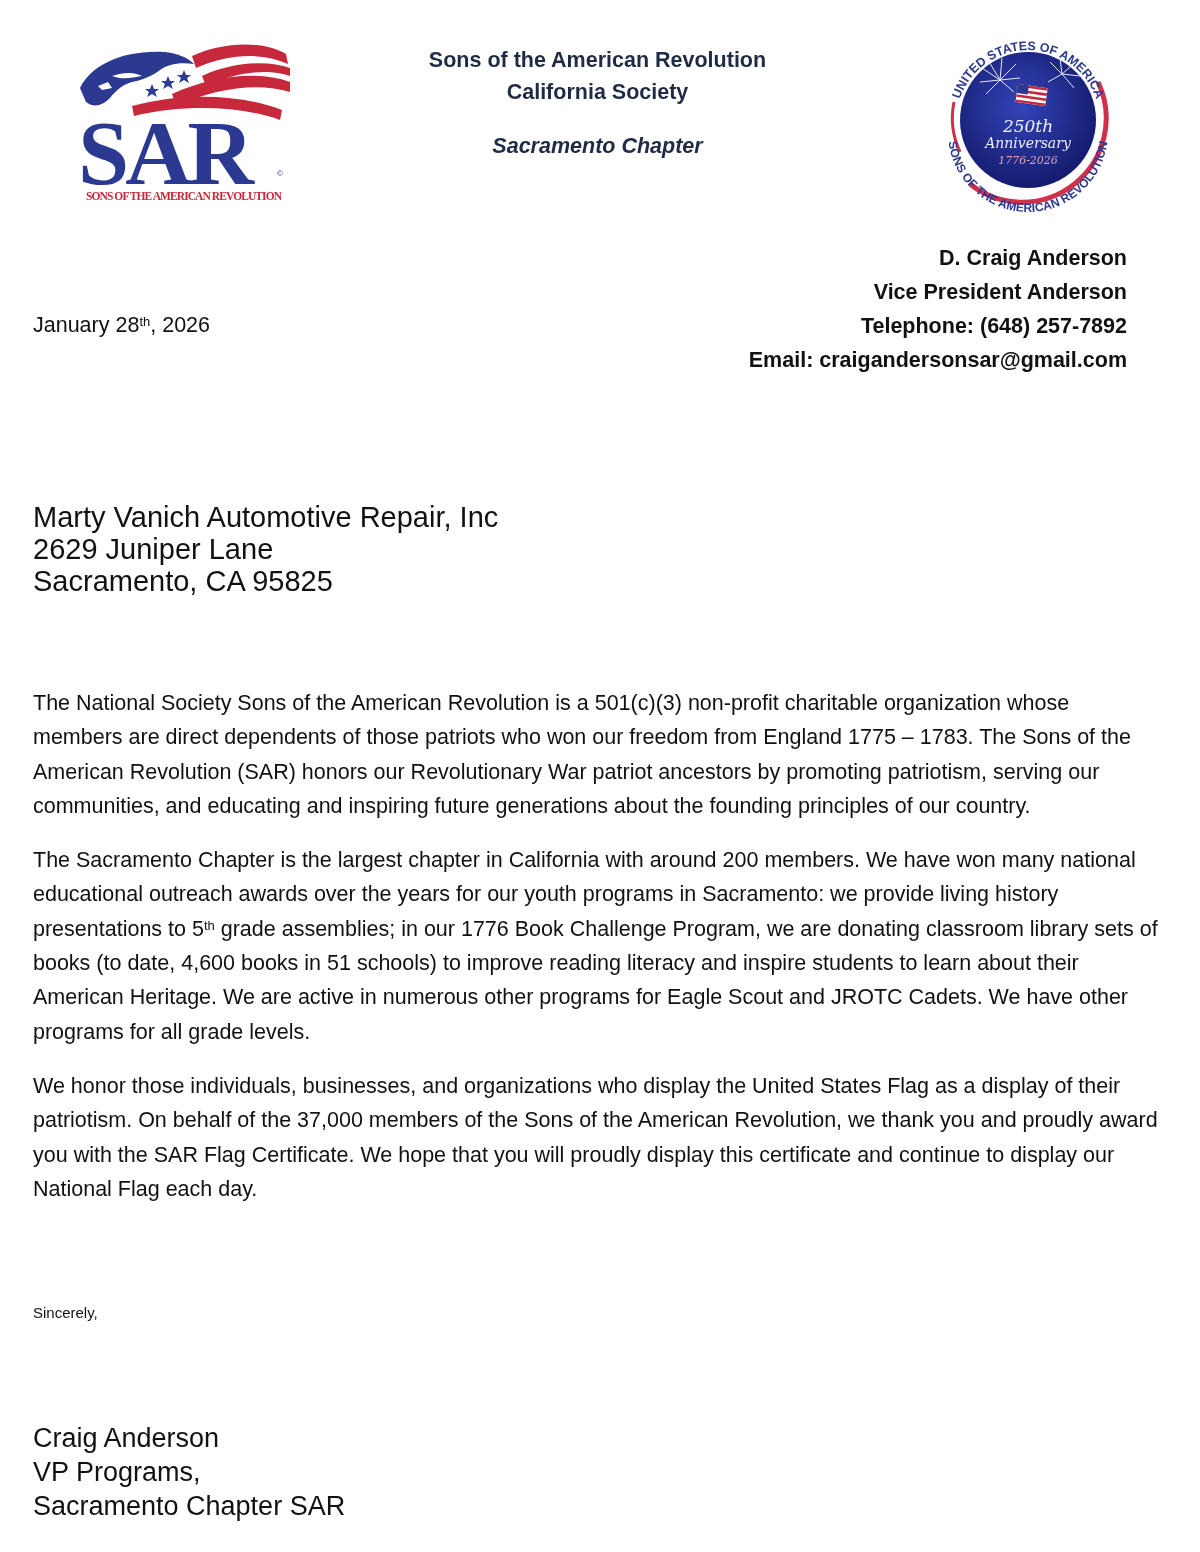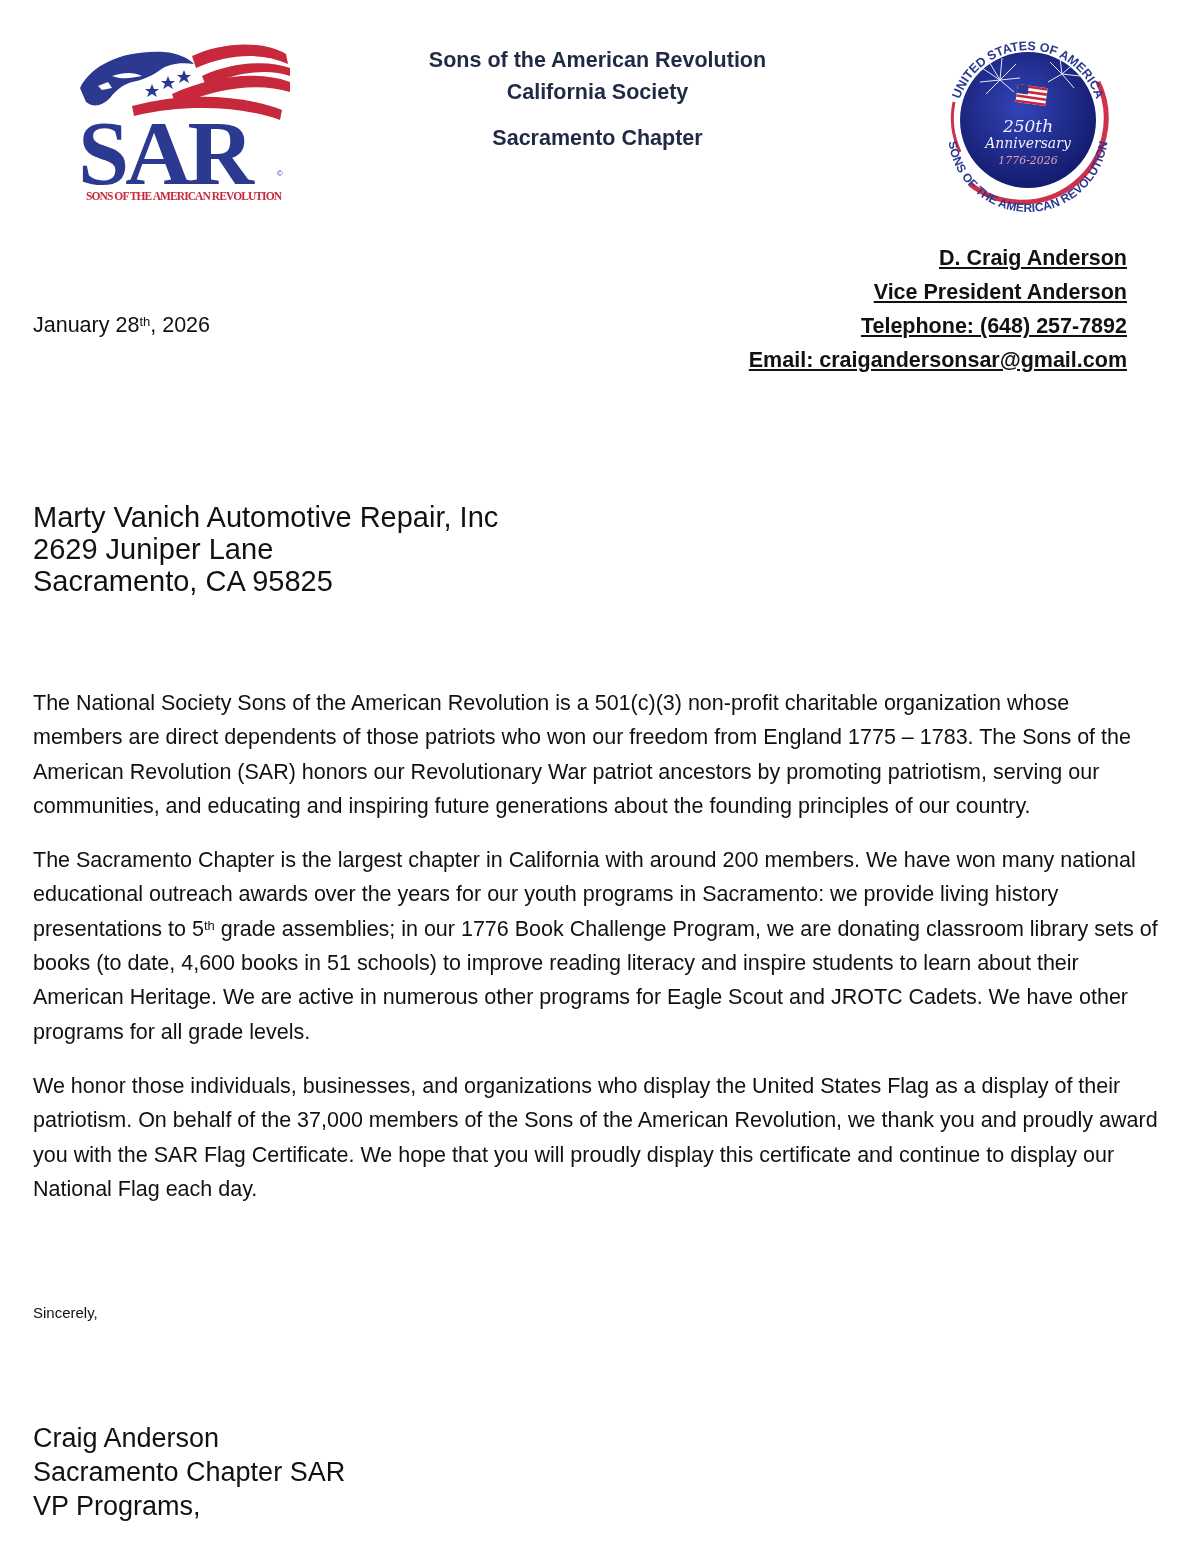--- a/index.html
+++ b/index.html
@@ -5,30 +5,30 @@
     html, body { margin: 0; padding: 0; background: #ffffff; }
     body {
       width: 1200px; height: 1552px; position: relative; overflow: hidden;
       font-family: "Liberation Sans", "DejaVu Sans", sans-serif;
       color: #111111;
     }
     .abs { position: absolute; }
 
     
     .org-block { left: 330px; top: 44px; width: 535px; text-align: center; color: #1f2a44; font-weight: bold; font-size: 21.5px; line-height: 32px; }
-    .chapter { margin-top: 14px; }
+    .chapter { margin-top: 22px; font-style: italic; }
 
     
     .sar-logo { left: 72px; top: 36px; width: 222px; height: 172px; }
 
     
     .seal { left: 930px; top: 22px; width: 196px; height: 196px; }
 
     
-    .sender { right: 73px; top: 241px; text-align: right; font-weight: bold; font-size: 21.5px; line-height: 34px; color: #111; text-decoration: underline; }
+    .sender { right: 73px; top: 241px; text-align: right; font-weight: bold; font-size: 21.5px; line-height: 34px; color: #111; }
 
     
     .date { left: 33px; top: 310px; font-size: 21.5px; line-height: 30px; }
     .date sup { font-size: 13px; vertical-align: top; position: relative; top: -3px; }
 
     
     .recipient { left: 33px; top: 501px; font-size: 29px; line-height: 32px; }
     .recipient div { height: 32px; }
 
     
@@ -137,15 +137,15 @@
 <div class="abs body">
   <p>The National Society Sons of the American Revolution is a 501(c)(3) non-profit charitable organization whose members are direct dependents of those patriots who won our freedom from England 1775 – 1783. The Sons of the American Revolution (SAR) honors our Revolutionary War patriot ancestors by promoting patriotism, serving our communities, and educating and inspiring future generations about the founding principles of our country.</p>
   <p><span>The Sacramento Chapter is the largest chapter in California with around 200 members. We have won many national educational outreach awards over the years for our youth programs in Sacramento: we provide living history presentations to 5</span><sup>th</sup><span> grade assemblies; in our 1776 Book Challenge Program, we are donating classroom library sets of books (to date, 4,600 books in 51 schools) to improve reading literacy and inspire students to learn about their American Heritage. We are active in numerous other programs for Eagle Scout and JROTC Cadets. We have other programs for all grade levels.</span></p>
   <p>We honor those individuals, businesses, and organizations who display the United States Flag as a display of their patriotism. On behalf of the 37,000 members of the Sons of the American Revolution, we thank you and proudly award you with the SAR Flag Certificate. We hope that you will proudly display this certificate and continue to display our National Flag each day.</p>
 </div>
 
 <div class="abs closing">Sincerely,</div>
 
 <div class="abs signature">
   <div>Craig Anderson</div>
+  <div>VP Programs,</div>
   <div>Sacramento Chapter SAR</div>
-  <div>VP Programs,</div>
 </div>
 
 </body></html>

